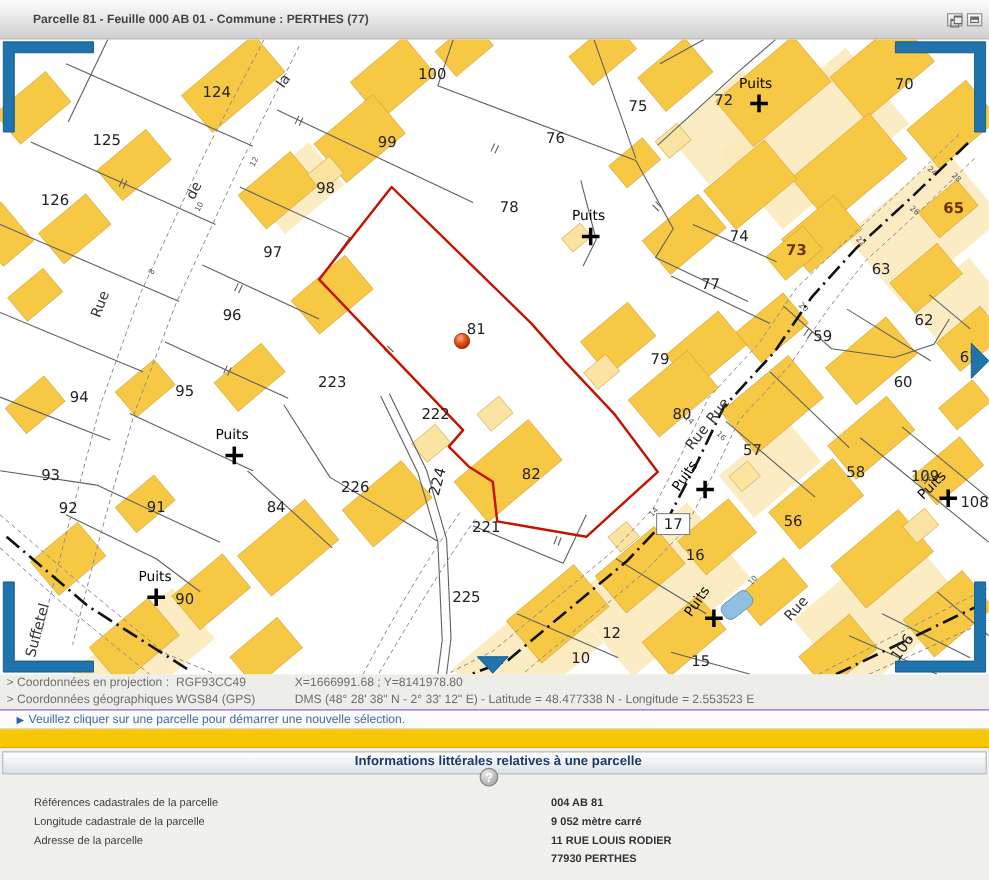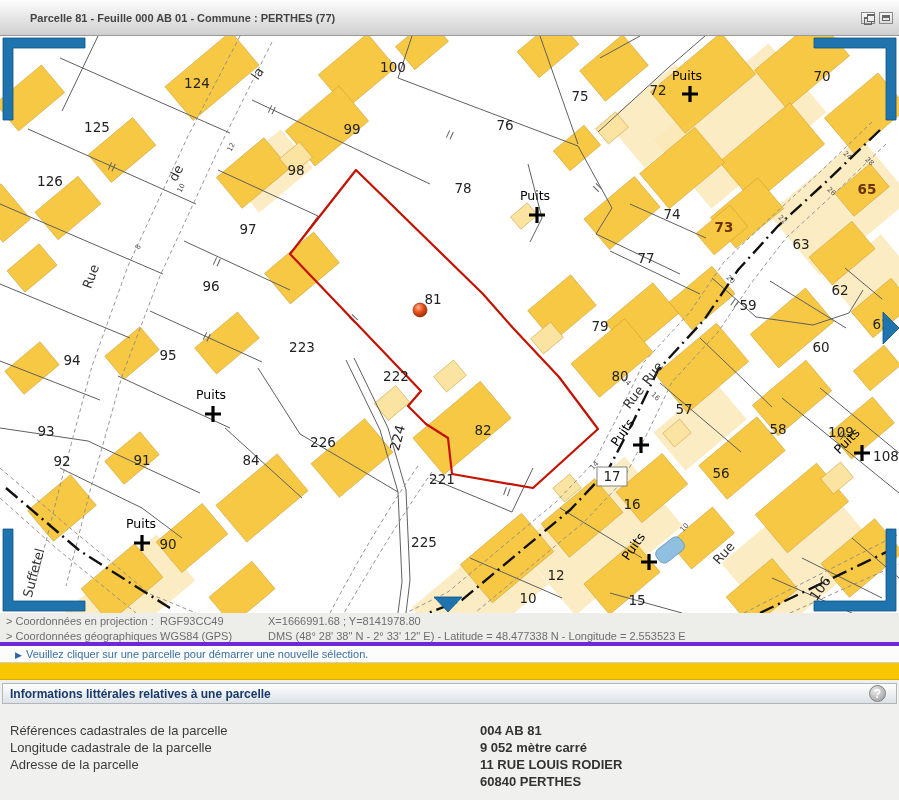--- a/index.html
+++ b/index.html
@@ -21,42 +21,42 @@
     border:1px solid #666;border-top-width:3px;}
   
   .map-wrap{position:relative;width:899px;height:577px;background:#fff;}
   svg text{font-family:"DejaVu Sans","Liberation Sans",sans-serif;}
   .plbl{font-size:13.5px;fill:#222;text-anchor:middle;}
   .plbl.brown{fill:#6b3305;font-weight:bold;}
   .slbl{font-size:13px;fill:#333;text-anchor:middle;}
   .puits{font-size:12.5px;fill:#000;text-anchor:middle;}
   .rnum{font-size:7px;fill:#555;text-anchor:middle;}
   
-  .coords{height:33px;background:#ededea;border-bottom:4px solid #6d28d9;
+  .coords{height:33px;background:#ededea;border-bottom:1px solid #6d28d9;
     box-sizing:border-box;padding-top:1px;}
   .coords .row{height:15px;line-height:15px;font-size:11px;color:#6e6e6e;white-space:nowrap;}
   .coords .lbl{display:inline-block;width:154px;padding-left:6px;}
   .coords .sys{display:inline-block;width:108px;}
   
   .hint{height:17px;background:#fcfcfa;border-bottom:1px solid #cfcfcd;box-sizing:border-box;
     font-size:11px;color:#3a6ea5;line-height:16px;padding-left:15px;white-space:nowrap;}
   .hint .arrow{color:#2f65a5;font-size:9px;margin-right:4px;}
   
   .band{height:17px;background:#f8c704;border-bottom:1px solid #d8ab00;box-sizing:border-box;}
   
   .panel{height:136px;background:#f0f0ee;}
   .panel-header{margin:3px 2px 0 2px;height:21px;background:linear-gradient(#ffffff,#dce2e7);
-    border:1px solid #b0b6bb;box-sizing:border-box;display:flex;align-items:center;}
+    border:1px solid #b0b6bb;box-sizing:border-box;display:flex;align-items:center;flex-direction:column;}
   .panel-header .pt{font-size:12px;font-weight:bold;color:#1a3a6b;padding-left:7px;flex:1;}
   .help{width:17px;height:17px;border-radius:50%;margin-right:10px;
     background:radial-gradient(circle at 35% 30%,#e8e8e8,#9a9a9a);
     border:1px solid #808080;color:#fff;font-weight:bold;font-size:12px;
     text-align:center;line-height:17px;box-sizing:border-box;cursor:pointer;}
   .info-rows{padding-top:18px;}
-  .irow{display:flex;font-size:13px;color:#3c3c3c;line-height:17px;}
+  .irow{display:flex;font-size:10px;color:#3c3c3c;line-height:17px;padding-left:21px;}
   .irow .ilbl{width:480px;padding-left:10px;box-sizing:border-box;}
   .irow .ival{font-weight:bold;color:#333;}
 </style>
 </head>
 <body>
 
 <div class="screen">
 
   <div class="titlebar">
     <span class="ttl">Parcelle 81 - Feuille 000 AB 01 - Commune : PERTHES (77)</span>
@@ -355,19 +355,19 @@
         <span class="ival">004 AB 81</span>
       </div>
       <div class="irow">
         <span class="ilbl">Longitude cadastrale de la parcelle</span>
         <span class="ival">9 052 mètre carré</span>
       </div>
       <div class="irow">
         <span class="ilbl">Adresse de la parcelle</span>
         <span class="ival">
           <div>11 RUE LOUIS RODIER</div>
-          <div>60840 PERTHES</div>
+          <div>77930 PERTHES</div>
         </span>
       </div>
     </div>
   </div>
 
 </div>
 
 </body></html>

